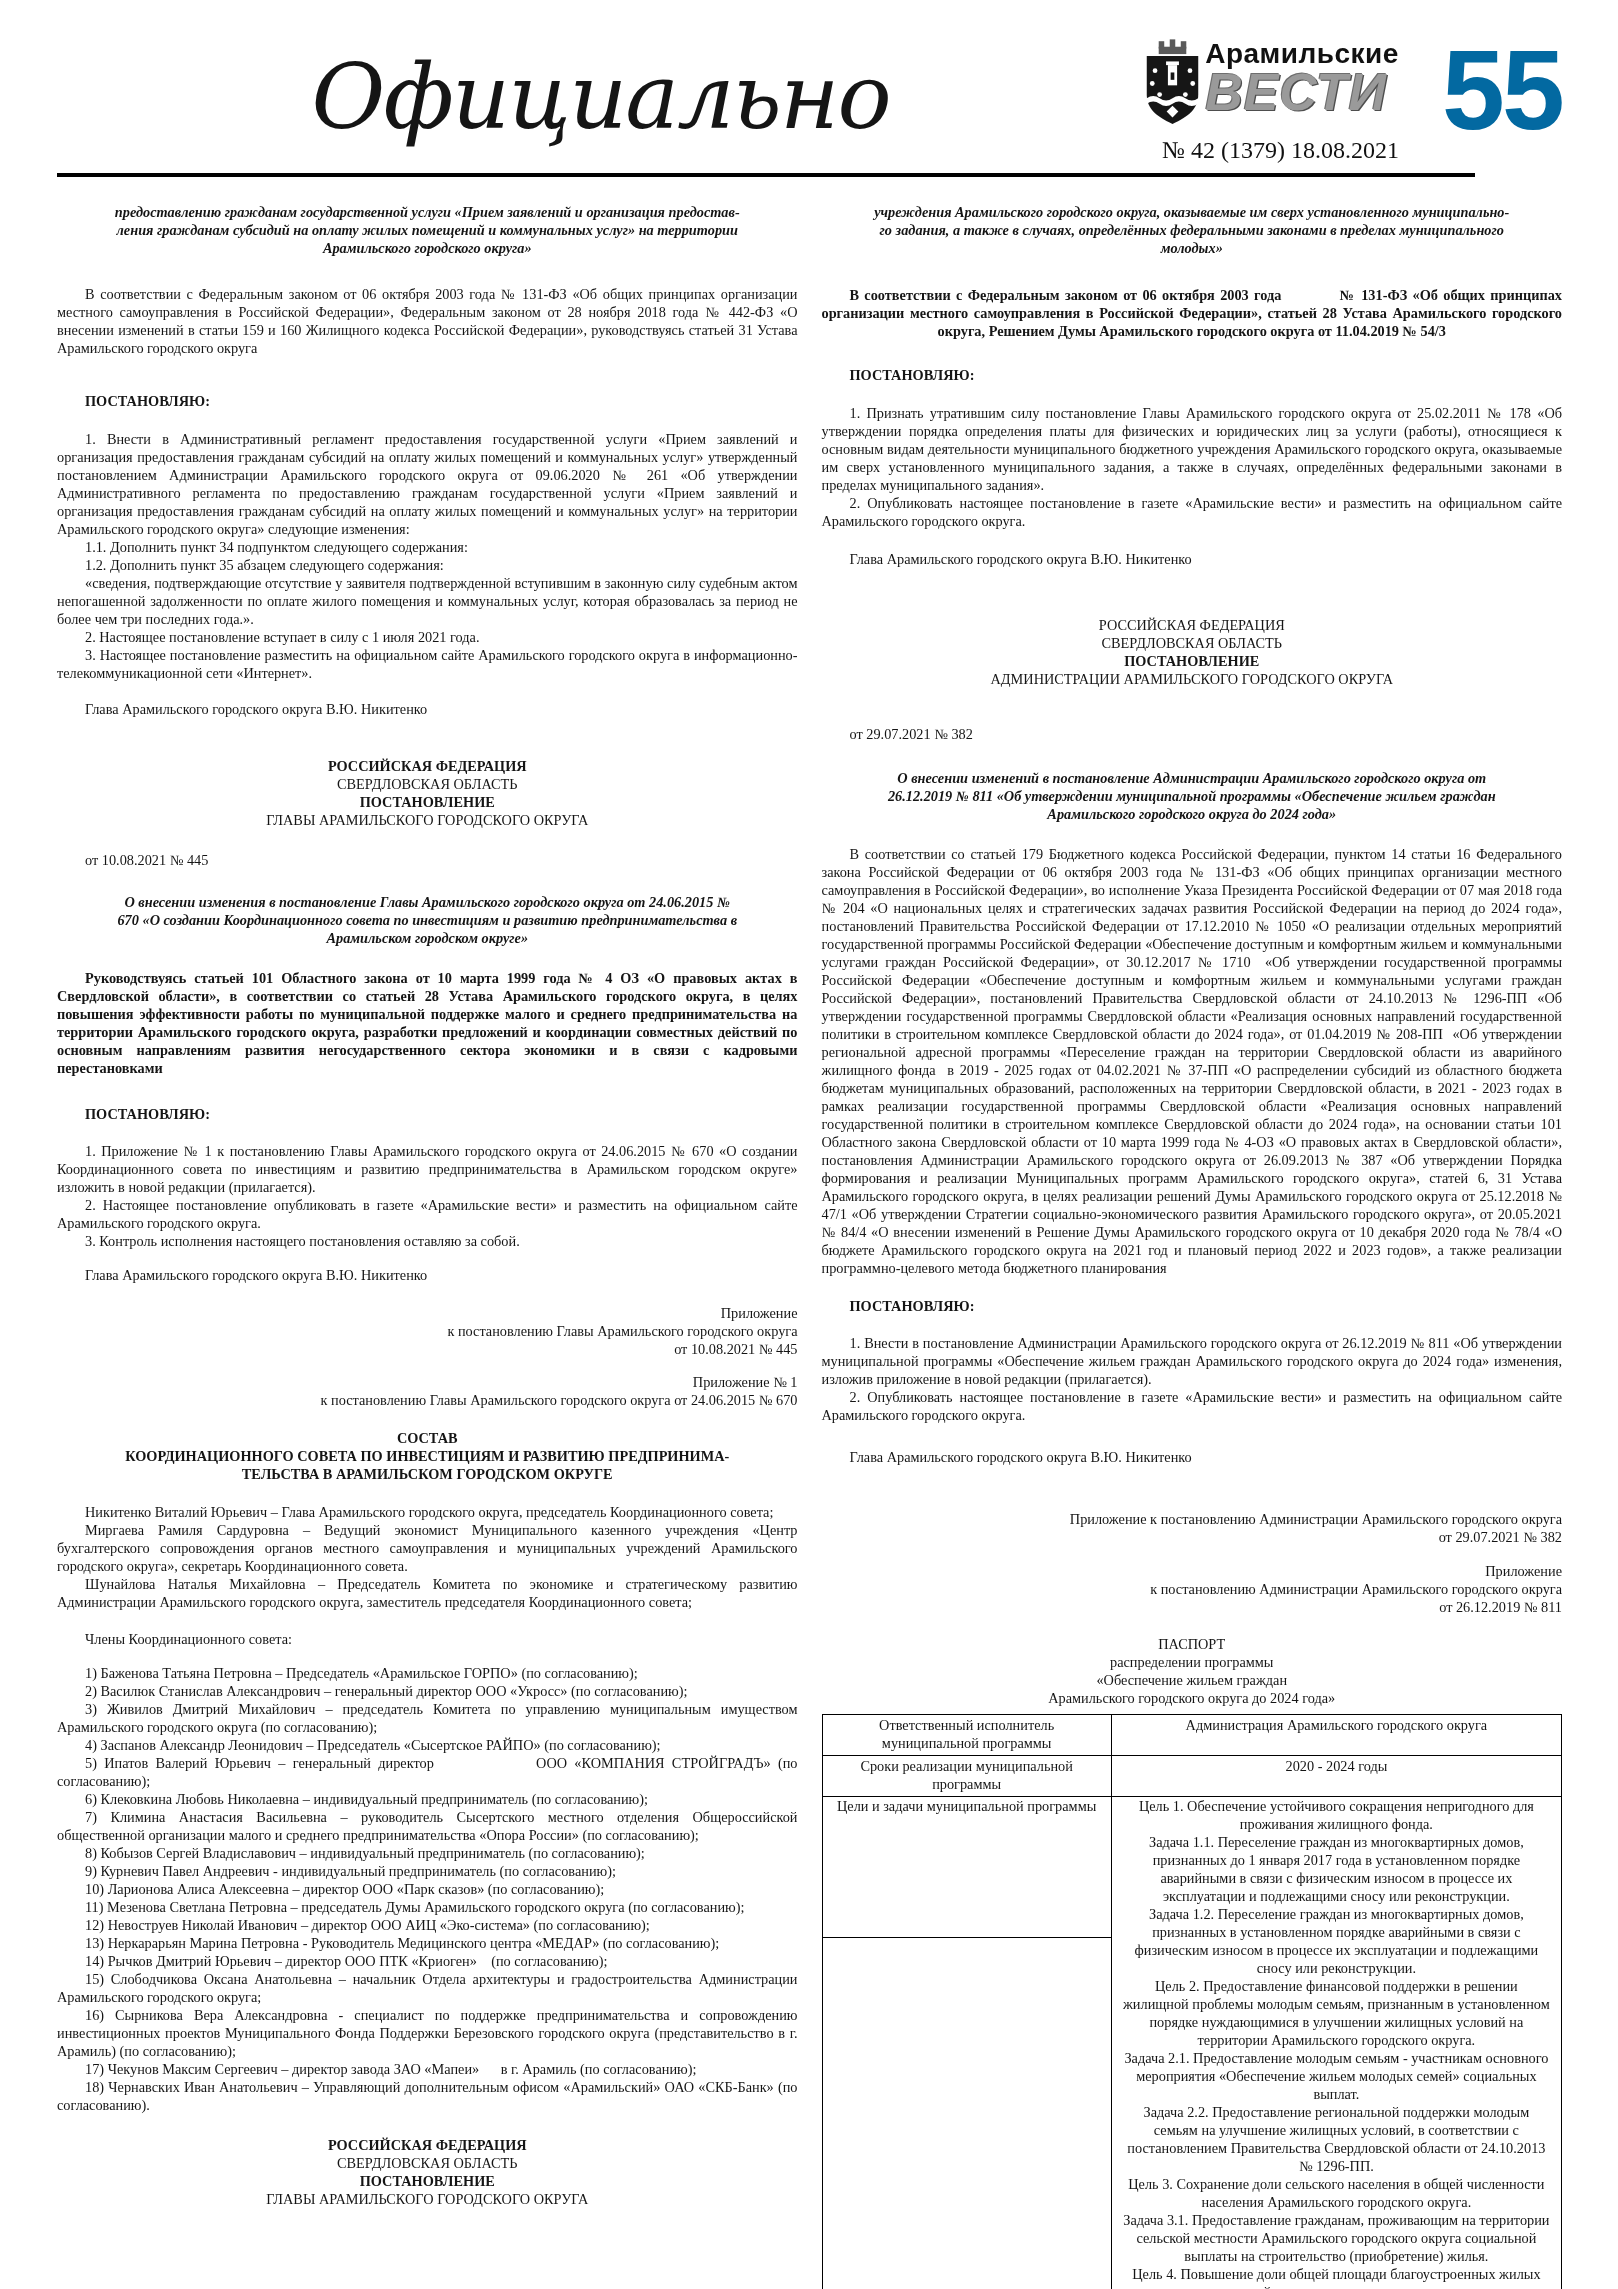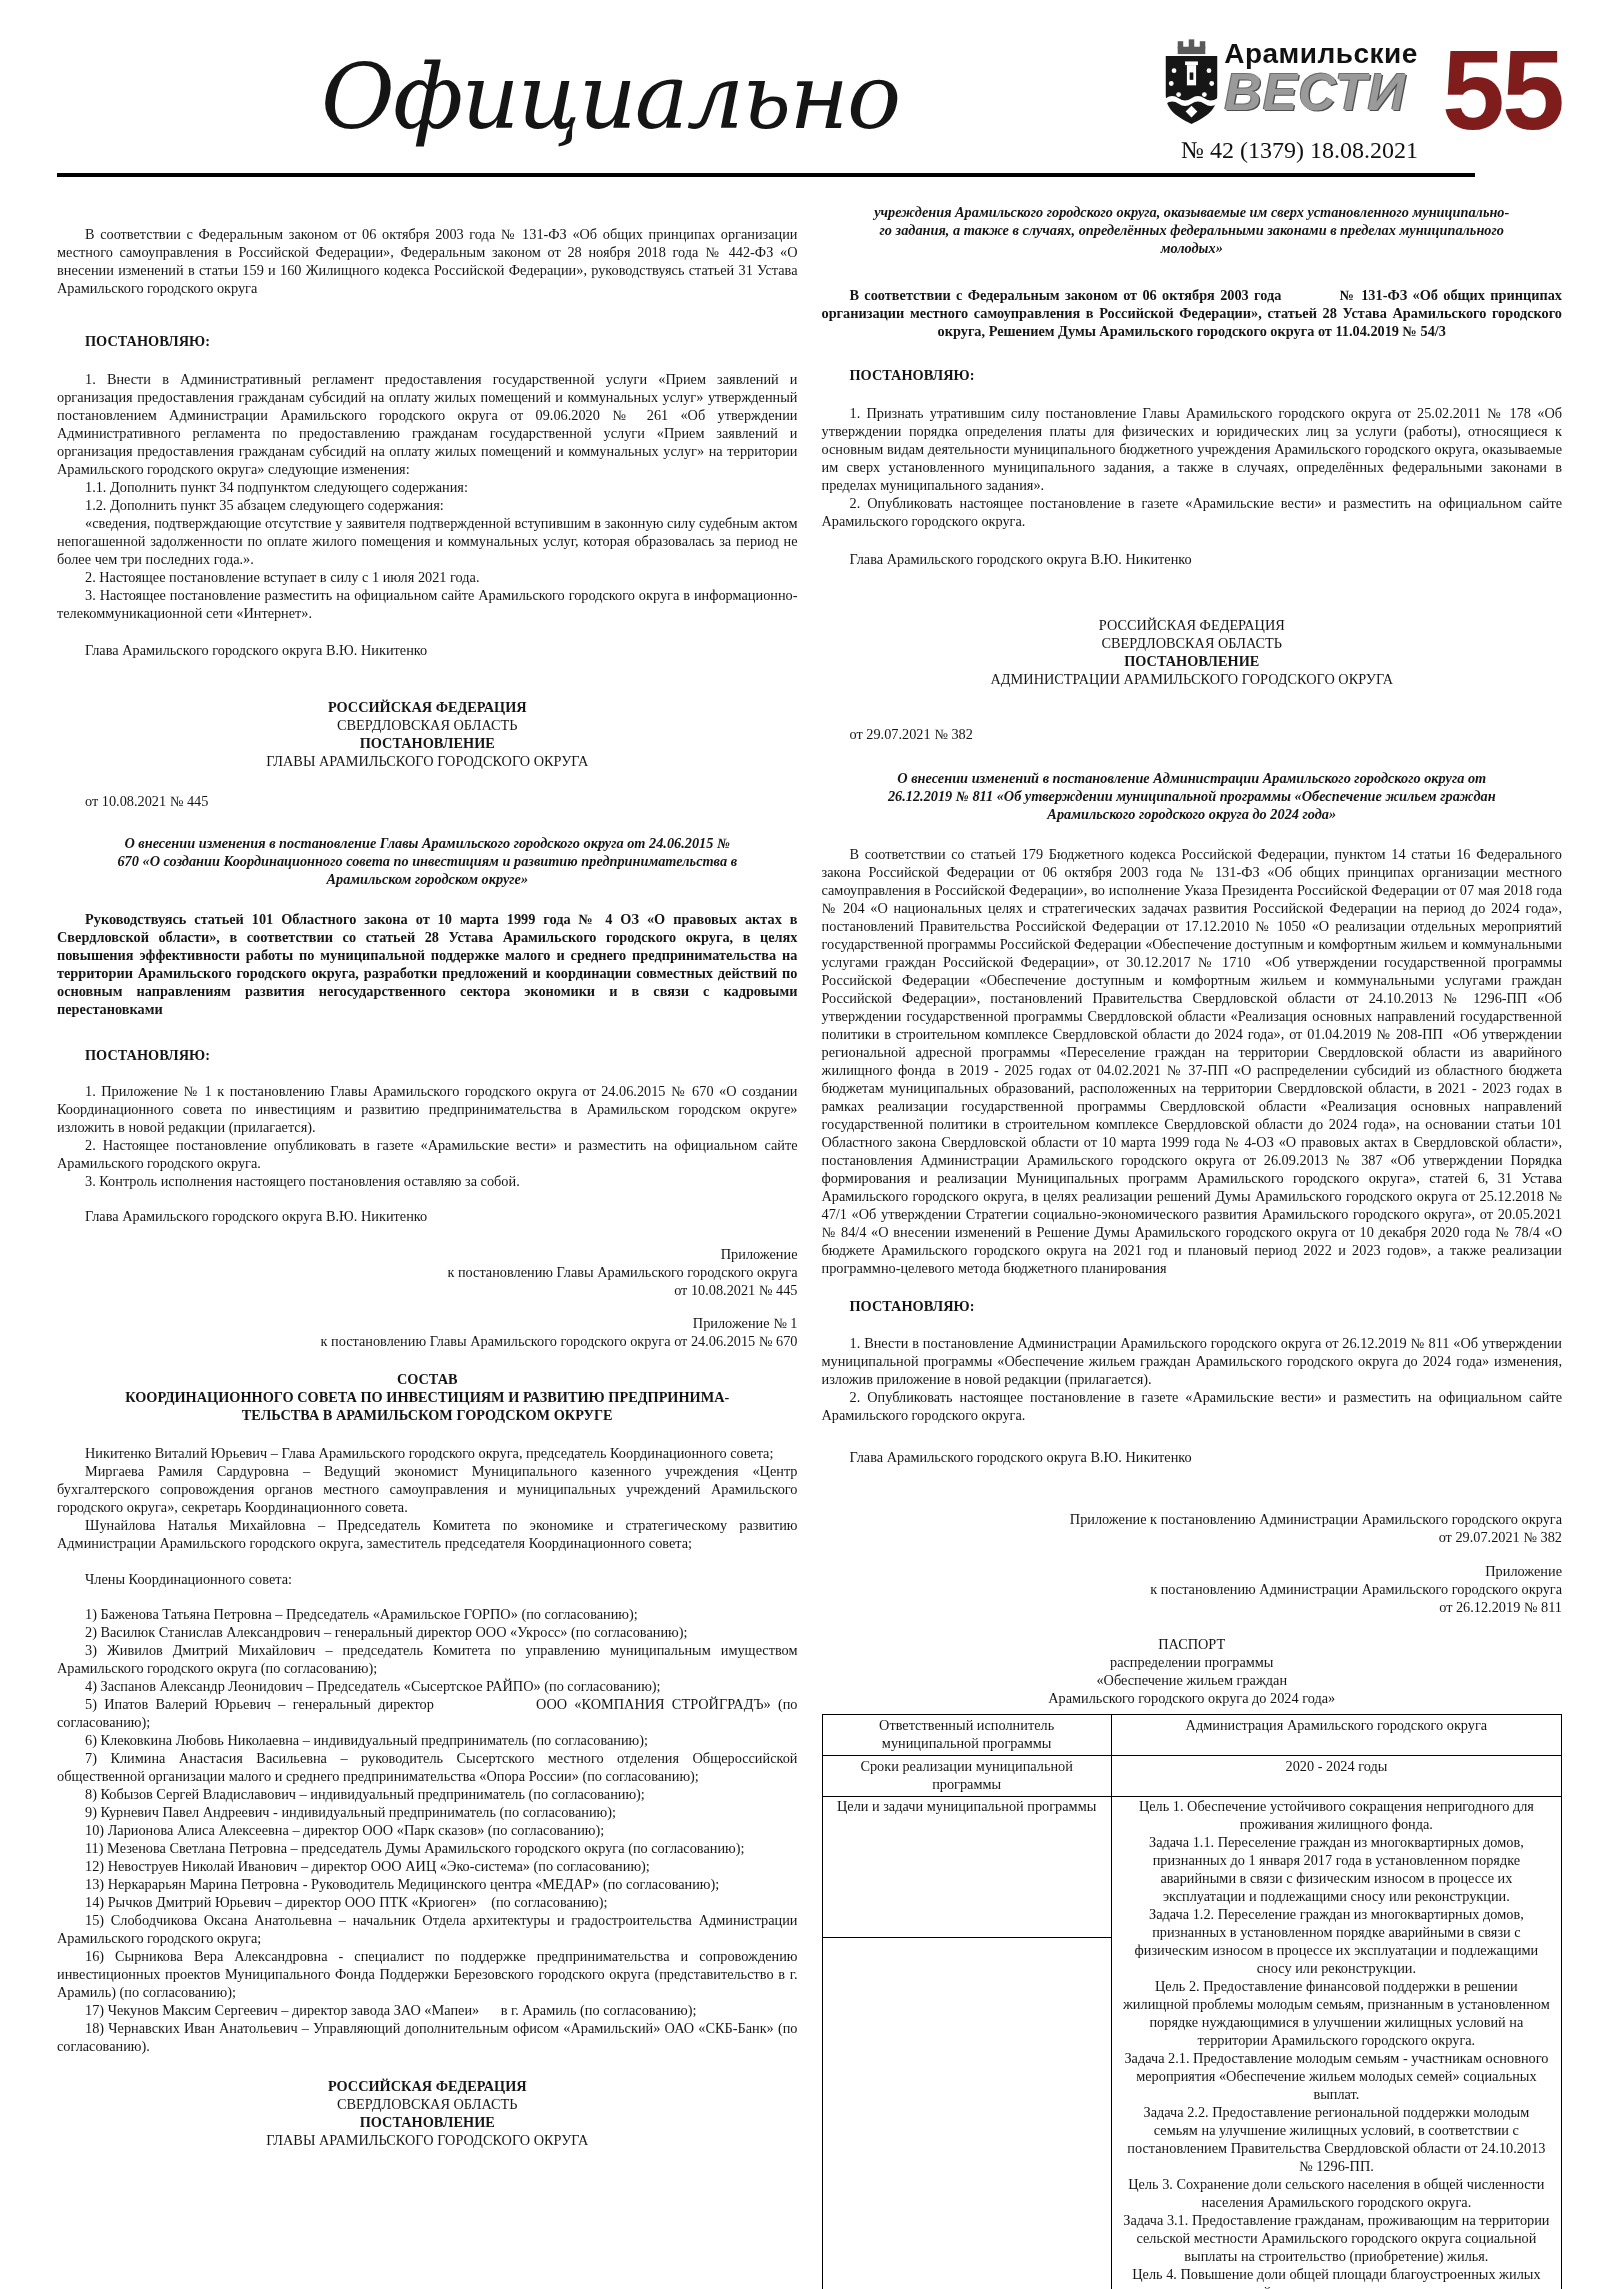--- a/index.html
+++ b/index.html
@@ -16,21 +16,21 @@
   .brand{display:flex;flex-direction:column;align-items:center;margin-top:1.8px}
   .brand-row{display:flex;align-items:flex-start;gap:4px}
   .brand-text{display:flex;flex-direction:column;align-items:flex-start}
   .brand-top{font-family:"Liberation Sans",sans-serif;font-weight:bold;font-size:28px;line-height:1.05;color:#111;letter-spacing:0.5px}
   .brand-bottom{
     font-family:"Liberation Sans",sans-serif;font-weight:bold;font-size:52px;line-height:.95;
     color:#9a9a9a;letter-spacing:0.9px;text-shadow:1.4px 1.4px 0 #4e4e4e, -0.9px -0.9px 0 #6e6e6e;
     font-style:italic;
   }
   .issue{font-family:"Liberation Serif",serif;font-size:24px;margin-top:5.5px;color:#111;align-self:flex-end}
-  .pageno{font-family:"Liberation Sans",sans-serif;font-weight:bold;font-size:113px;line-height:.95;margin-left:24px;letter-spacing:-2.8px;color:#7f1d1d}
+  .pageno{font-family:"Liberation Sans",sans-serif;font-weight:bold;font-size:113px;line-height:.95;margin-left:43px;letter-spacing:-2.8px;color:#0369a1}
   .rule{height:3.7px;background:#000;margin:9.2px 144px 0 57px}
   
   .cols{display:flex;gap:24px;padding:20px 57px 0 57px;box-sizing:border-box}
   .col{flex:1;min-width:0;font-size:14.3px;line-height:18px;text-align:justify}
   .para{text-indent:28px}
   .b{font-weight:bold}
   .bi{font-weight:bold;font-style:italic}
   .center{text-align:center;text-indent:0}
   .leftal{text-align:left}
   .rightal{text-align:right;text-indent:0}
@@ -92,20 +92,25 @@
     </div>
     <div class="issue">№ 42 (1379) 18.08.2021</div>
   </div>
 
   <div class="pageno">55</div>
 </div>
 <div class="rule"></div>
 
 <div class="cols">
   <div class="col" id="col-left">
+      <div class="center bi" style="margin-top: 5.5px;">
+        <span class="line">предоставлению гражданам государственной услуги «Прием заявлений и организация предостав-</span>
+        <span class="line">ления гражданам субсидий на оплату жилых помещений и коммунальных услуг» на территории</span>
+        <span class="line">Арамильского городского округа»</span>
+      </div>
       <div class="para" style="margin-top: 28px;">В соответствии с Федеральным законом от 06 октября 2003 года № 131-ФЗ «Об общих принципах организации местного самоуправления в Российской Федерации», Федеральным законом от 28 ноября 2018 года № 442-ФЗ «О внесении изменений в статьи 159 и 160 Жилищного кодекса Российской Федерации», руководствуясь статьей 31 Устава Арамильского городского округа</div>
       <div class="para b leftal" style="margin-top: 35px;">ПОСТАНОВЛЯЮ:</div>
       <div class="para" style="margin-top: 20px;">1. Внести в Административный регламент предоставления государственной услуги «Прием заявлений и организация предоставления гражданам субсидий на оплату жилых помещений и коммунальных услуг» утвержденный постановлением Администрации Арамильского городского округа от 09.06.2020 № 261 «Об утверждении Административного регламента по предоставлению гражданам государственной услуги «Прием заявлений и организация предоставления гражданам субсидий на оплату жилых помещений и коммунальных услуг» на территории Арамильского городского округа» следующие изменения:</div>
       <div class="para">1.1. Дополнить пункт 34 подпунктом следующего содержания:</div>
       <div class="para">1.2. Дополнить пункт 35 абзацем следующего содержания:</div>
       <div class="para">«сведения, подтверждающие отсутствие у заявителя подтвержденной вступившим в законную силу судебным актом непогашенной задолженности по оплате жилого помещения и коммунальных услуг, которая образовалась за период не более чем три последних года.».</div>
       <div class="para">2. Настоящее постановление вступает в силу с 1 июля 2021 года.</div>
       <div class="para">3. Настоящее постановление разместить на официальном сайте Арамильского городского округа в информационно-телекоммуникационной сети «Интернет».</div>
       <div class="para leftal" style="margin-top: 18.5px;">Глава Арамильского городского округа В.Ю. Никитенко</div>
       <div class="center" style="margin-top: 39px;">

